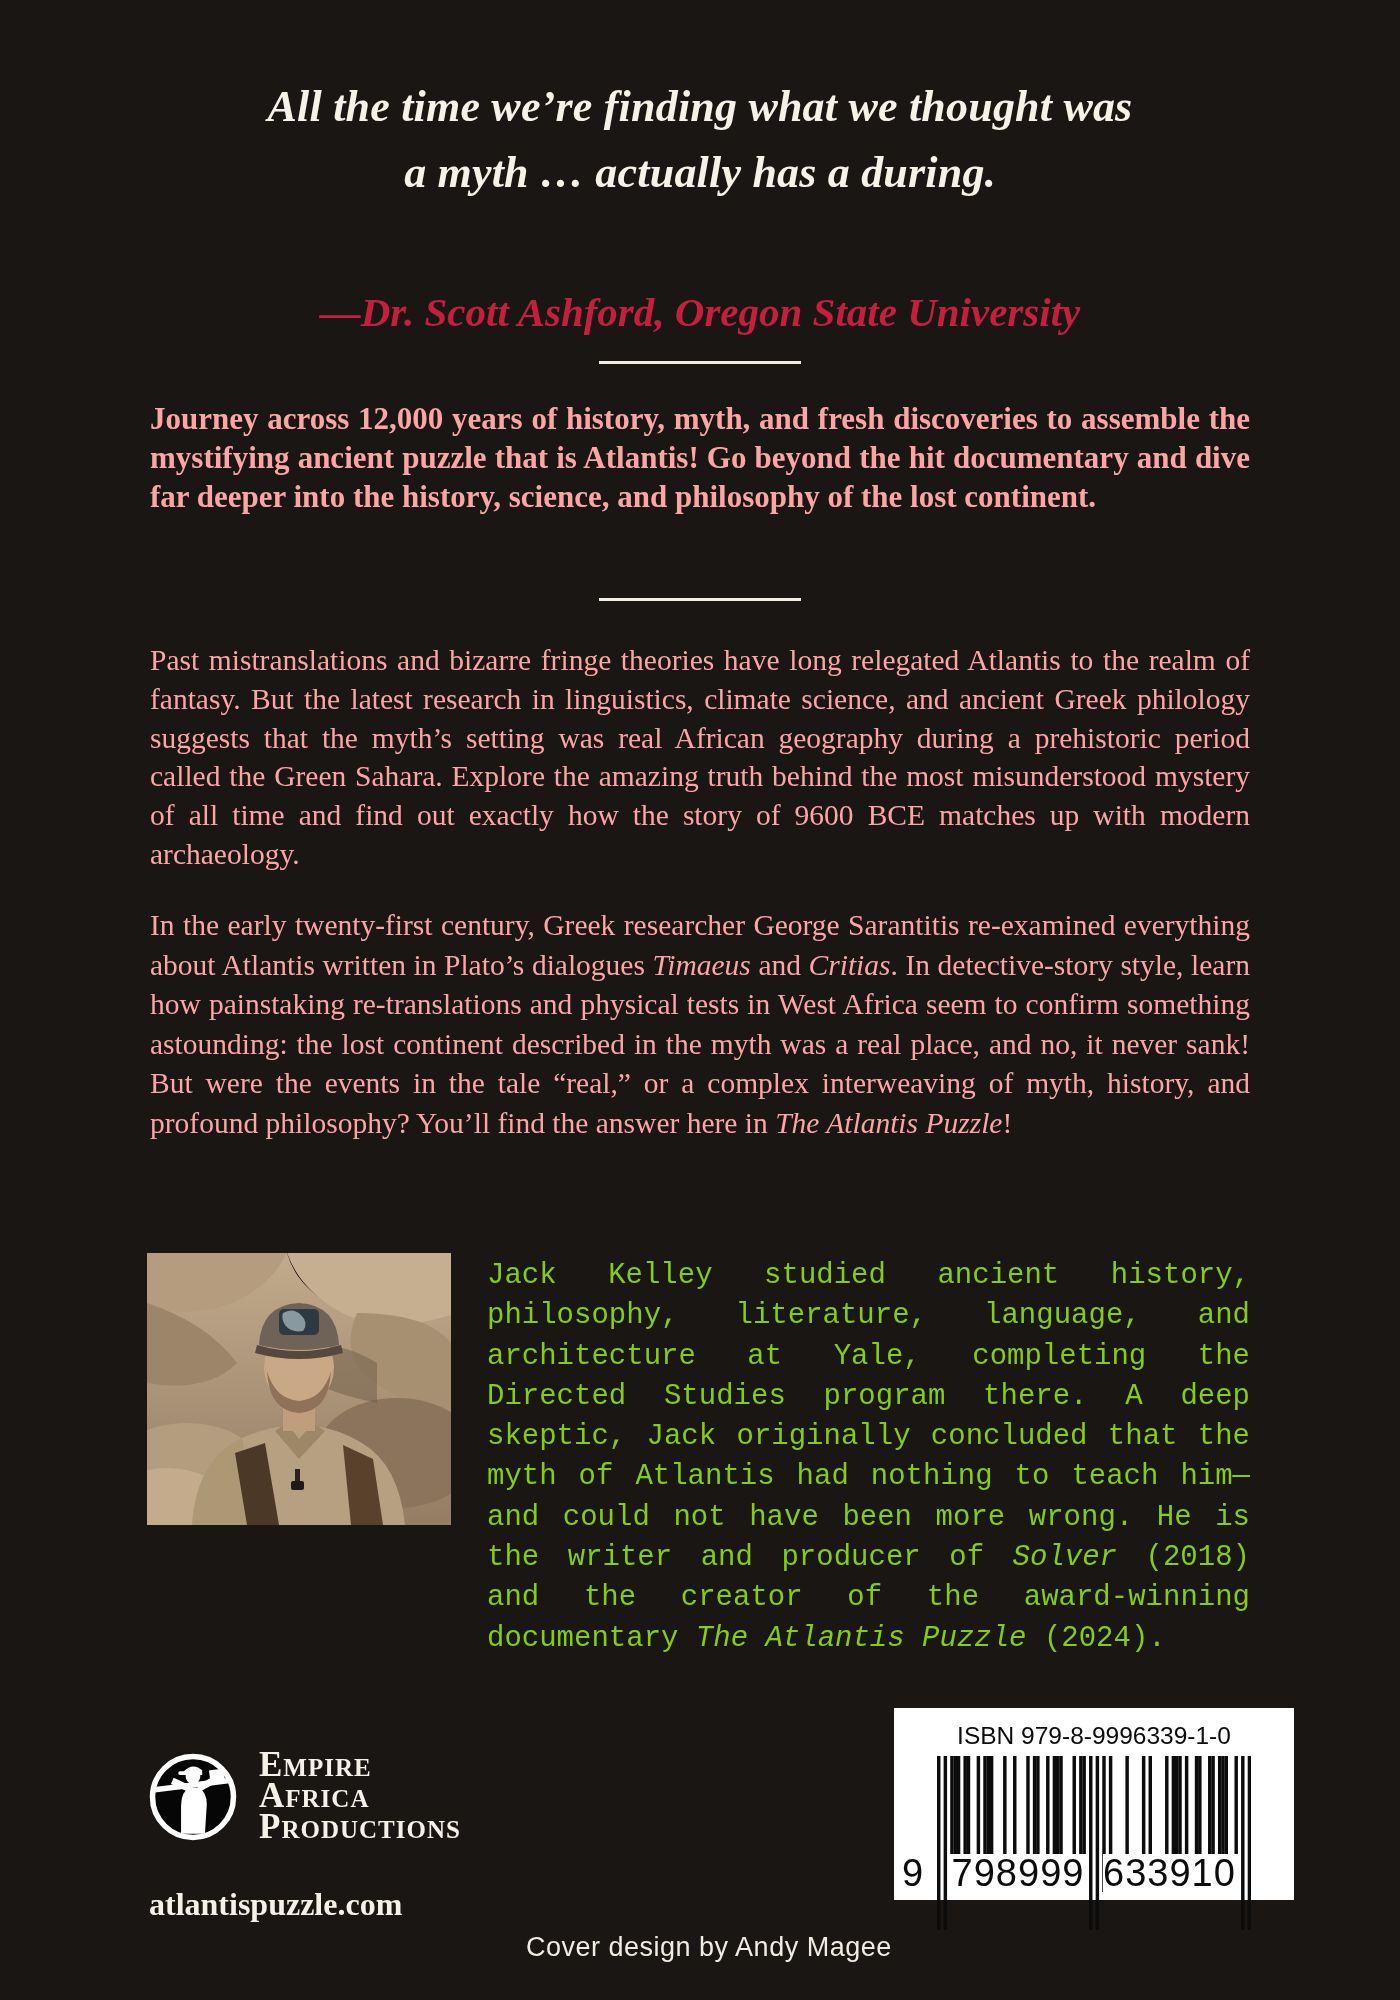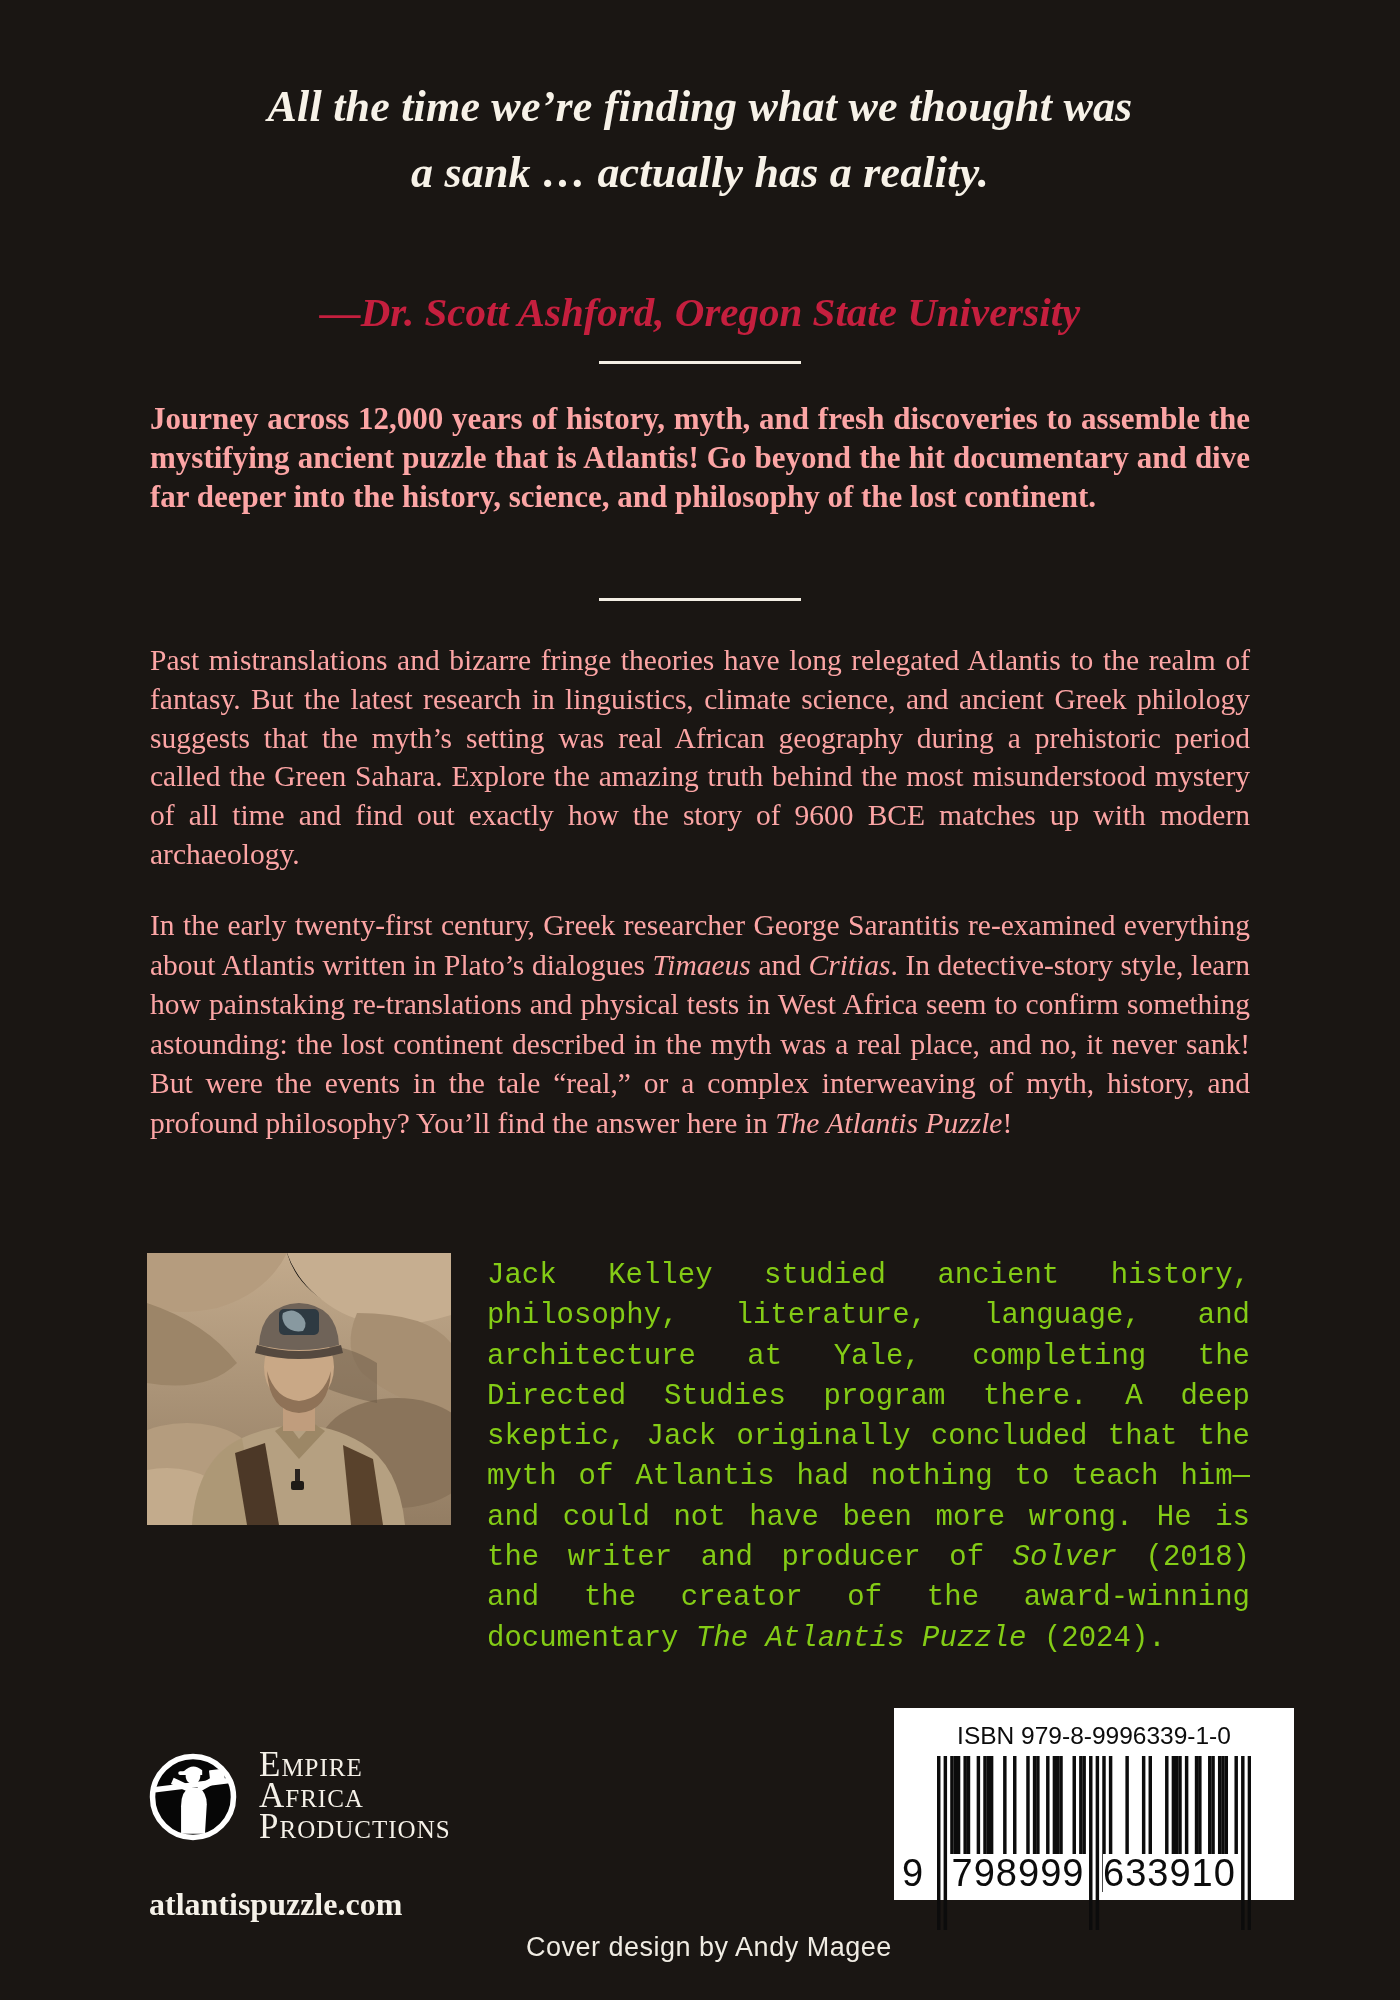--- a/index.html
+++ b/index.html
@@ -63,21 +63,21 @@
     text-align:justify;
     font-size:29px;line-height:40.3px;
     color:#84cc16;
     font-family:Liberation Mono, monospace;
   }
   
   .logo-icon{position:absolute;left:147px;top:1751px;width:92px;height:92px;}
   .publisher-name{
     position:absolute;left:259px;top:1749px;
     font-variant:small-caps;
-    font-weight:400;
+    font-weight:700;
     font-size:35px;line-height:31px;
     letter-spacing:1px;
     color:#f5f1e8;
   }
   .website{
     position:absolute;left:149px;top:1886px;
     font-weight:700;font-size:32px;
     color:#f5f1e8;
   }
   .credit{
@@ -110,21 +110,21 @@
   .bc-g1{left:55px;width:138px;text-align:center;letter-spacing:1px;}
   .bc-g2{left:209px;width:138px;text-align:left;letter-spacing:1px;}
 </style>
 </head>
 <body>
 
 <div class="page">
 
   <div class="quote">
     <div>All the time we’re finding what we thought was</div>
-    <div>a sank … actually has a reality.</div>
+    <div>a myth … actually has a during.</div>
   </div>
   <div class="attribution">—Dr. Scott Ashford, Oregon State University</div>
 
   <div class="divider d1"></div>
 
   <div class="para intro">Journey across 12,000 years of history, myth, and fresh discoveries to assemble the mystifying ancient puzzle that is Atlantis! Go beyond the hit documentary and dive far deeper into the history, science, and philosophy of the lost continent.</div>
 
   <div class="divider d2"></div>
 
   <div class="para p1"><span>Past mistranslations and bizarre fringe theories have long relegated Atlantis to the realm of fantasy. But the latest research in linguistics, climate science, and ancient Greek philology suggests that the myth’s setting was real African geography during a prehistoric period called the Green Sahara. Explore the amazing truth behind the most misunderstood mystery of all time and find out exactly how the story of 9600 BCE matches up with modern archaeology.</span></div>

